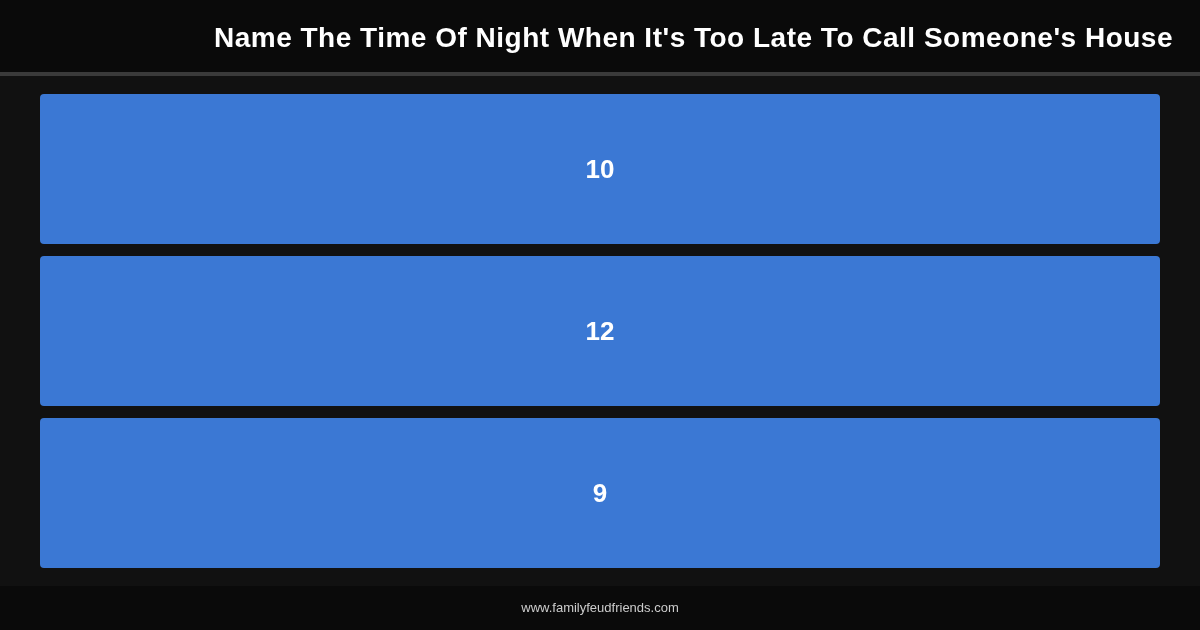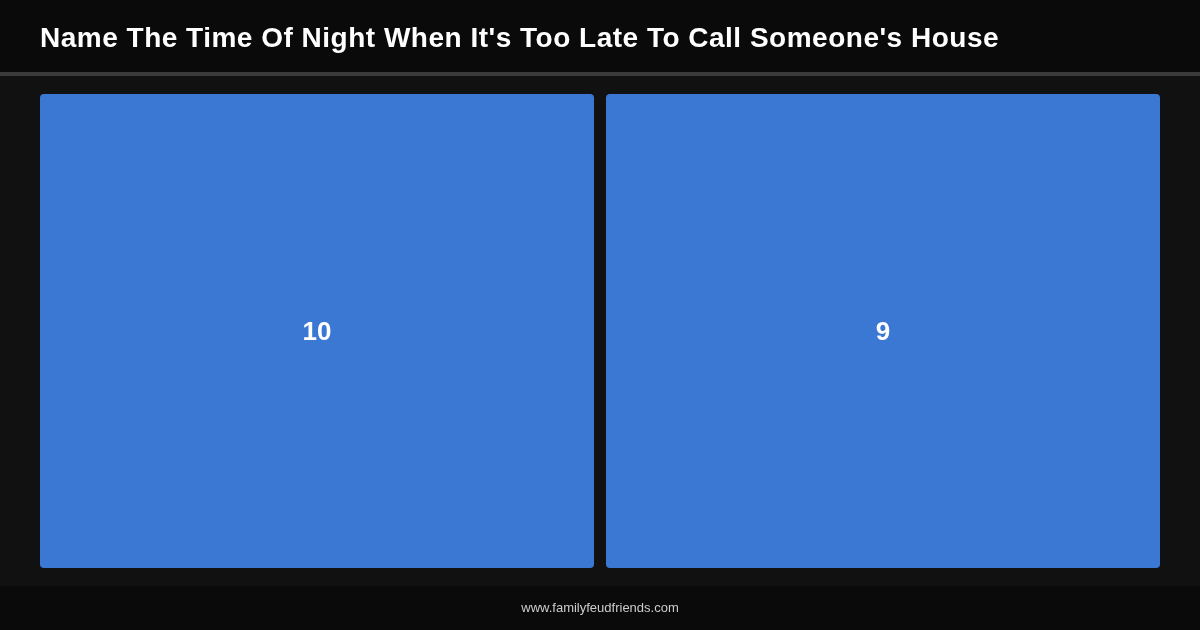--- a/index.html
+++ b/index.html
@@ -13,43 +13,43 @@
       height: 630px;
       background-color: #0a0a0a;
       font-family: Arial, sans-serif;
       overflow: hidden;
       display: flex;
       flex-direction: column;
     }
 
     .header {
       background-color: #0a0a0a;
-      padding: 22px 60px 18px 40px;
-      text-align: left;
+      padding: 22px 27px 18px 40px;
+      text-align: right;
     }
 
     .header h1 {
       color: #ffffff;
       font-size: 28px;
       font-weight: bold;
       letter-spacing: 0.5px;
     }
 
     .divider {
       height: 4px;
       background-color: #3a3a3a;
       width: 100%;
     }
 
     .content {
       flex: 1;
       background-color: #111111;
       padding: 18px 40px 18px 40px;
       display: flex;
-      flex-direction: row;
+      flex-direction: column;
       gap: 12px;
     }
 
     .answer-bar {
       background-color: #3b78d4;
       border-radius: 4px;
       display: flex;
       align-items: center;
       justify-content: center;
       cursor: pointer;
@@ -82,19 +82,22 @@
   <h1>Name The Time Of Night When It's Too Late To Call Someone's House</h1>
 </div>
 
 <div class="divider"></div>
 
 <div class="content">
   <div class="answer-bar" style="flex: 1;">
     <span>10</span>
   </div>
   <div class="answer-bar" style="flex: 1;">
+    <span>12</span>
+  </div>
+  <div class="answer-bar" style="flex: 1;">
     <span>9</span>
   </div>
 </div>
 
 <div class="footer">
   <a href="#">www.familyfeudfriends.com</a>
 </div>
 
 </body></html>

